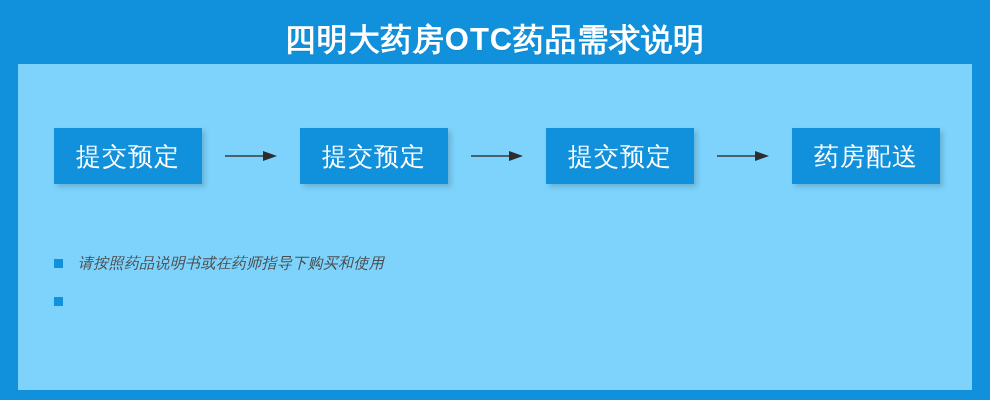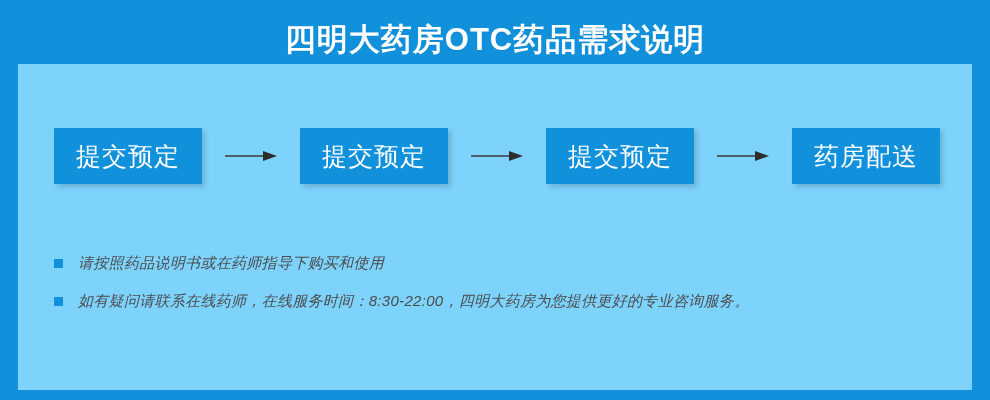--- a/index.html
+++ b/index.html
@@ -172,19 +172,18 @@
 
     <div class="notes">
 
       <div class="note-item">
         <span class="note-bullet"></span>
         <span class="note-text">请按照药品说明书或在药师指导下购买和使用</span>
       </div>
 
       <div class="note-item">
         <span class="note-bullet"></span>
-        <span class="note-text">如有疑问请联系在线药师，在线服务时间：8:30-22:00，四明大药房为您提供更好的专业咨询服务。</span>
       </div>
 
     </div>
 
   </div>
 </div>
 
 </body></html>

